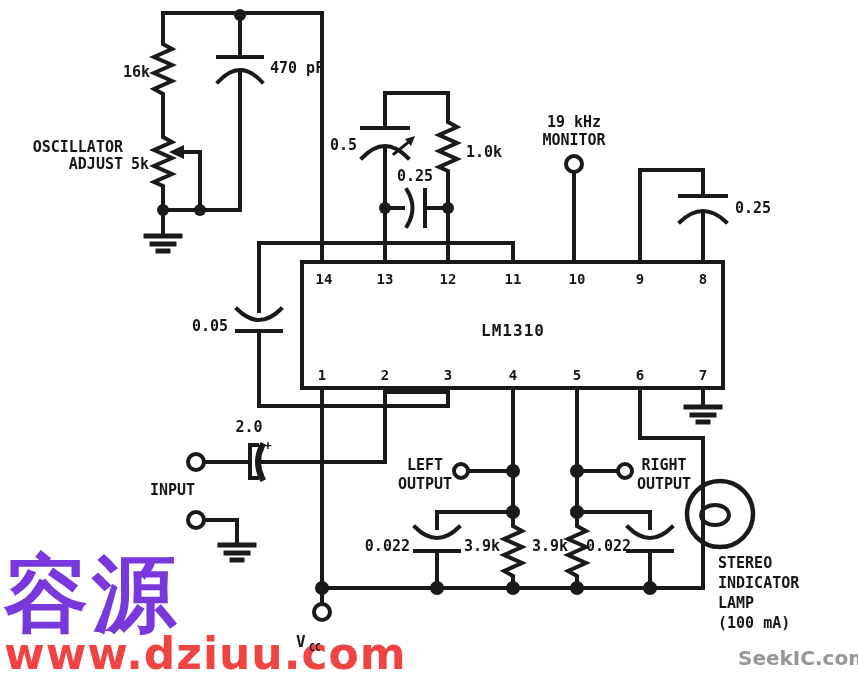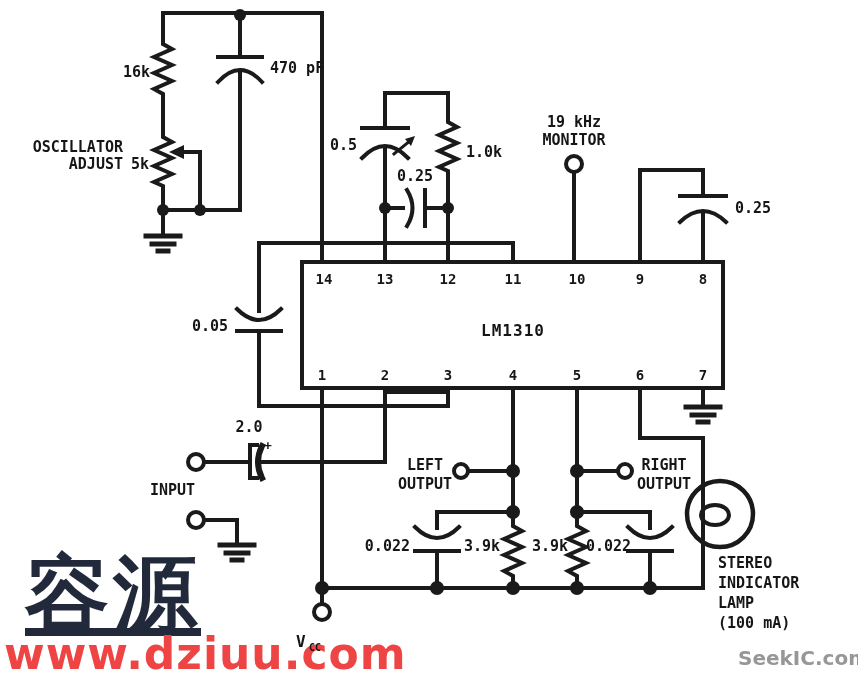--- a/index.html
+++ b/index.html
@@ -8,21 +8,21 @@
   .schem{position:absolute;left:0;top:0;z-index:2;}
   .schem text{font-family:"DejaVu Sans Mono", monospace;font-weight:bold;fill:#161616;}
   .lbl{font-size:15px;}
   .pin{font-size:14px;}
   .icname{font-size:16px;letter-spacing:1px;}
   .sub{font-size:10px;}
   .vcc{font-size:16px;}
   .plus{font-size:13px;}
   .wm{position:absolute;z-index:1;font-weight:bold;line-height:1;white-space:nowrap;
       font-family:"DejaVu Sans", sans-serif;}
-  .wm-cn1{left:25px;top:552px;font-size:84px;color:#0f172a;opacity:.92;letter-spacing:4px;text-decoration:underline;}
+  .wm-cn1{left:4px;top:552px;font-size:84px;color:#6d28d9;opacity:.92;letter-spacing:4px;}
   .wm-cn2{left:166px;top:590px;font-size:50px;color:#f7c7a3;opacity:.95;letter-spacing:2px;}
   .wm-url{left:4px;top:632px;font-size:44px;color:#ef4444;letter-spacing:1px;}
   .wm-seek{left:738px;top:648px;font-size:20px;color:#979797;}
 </style>
 </head>
 <body>
 
 <div class="canvas">
 
   <div class="wm wm-cn1">容源</div>

